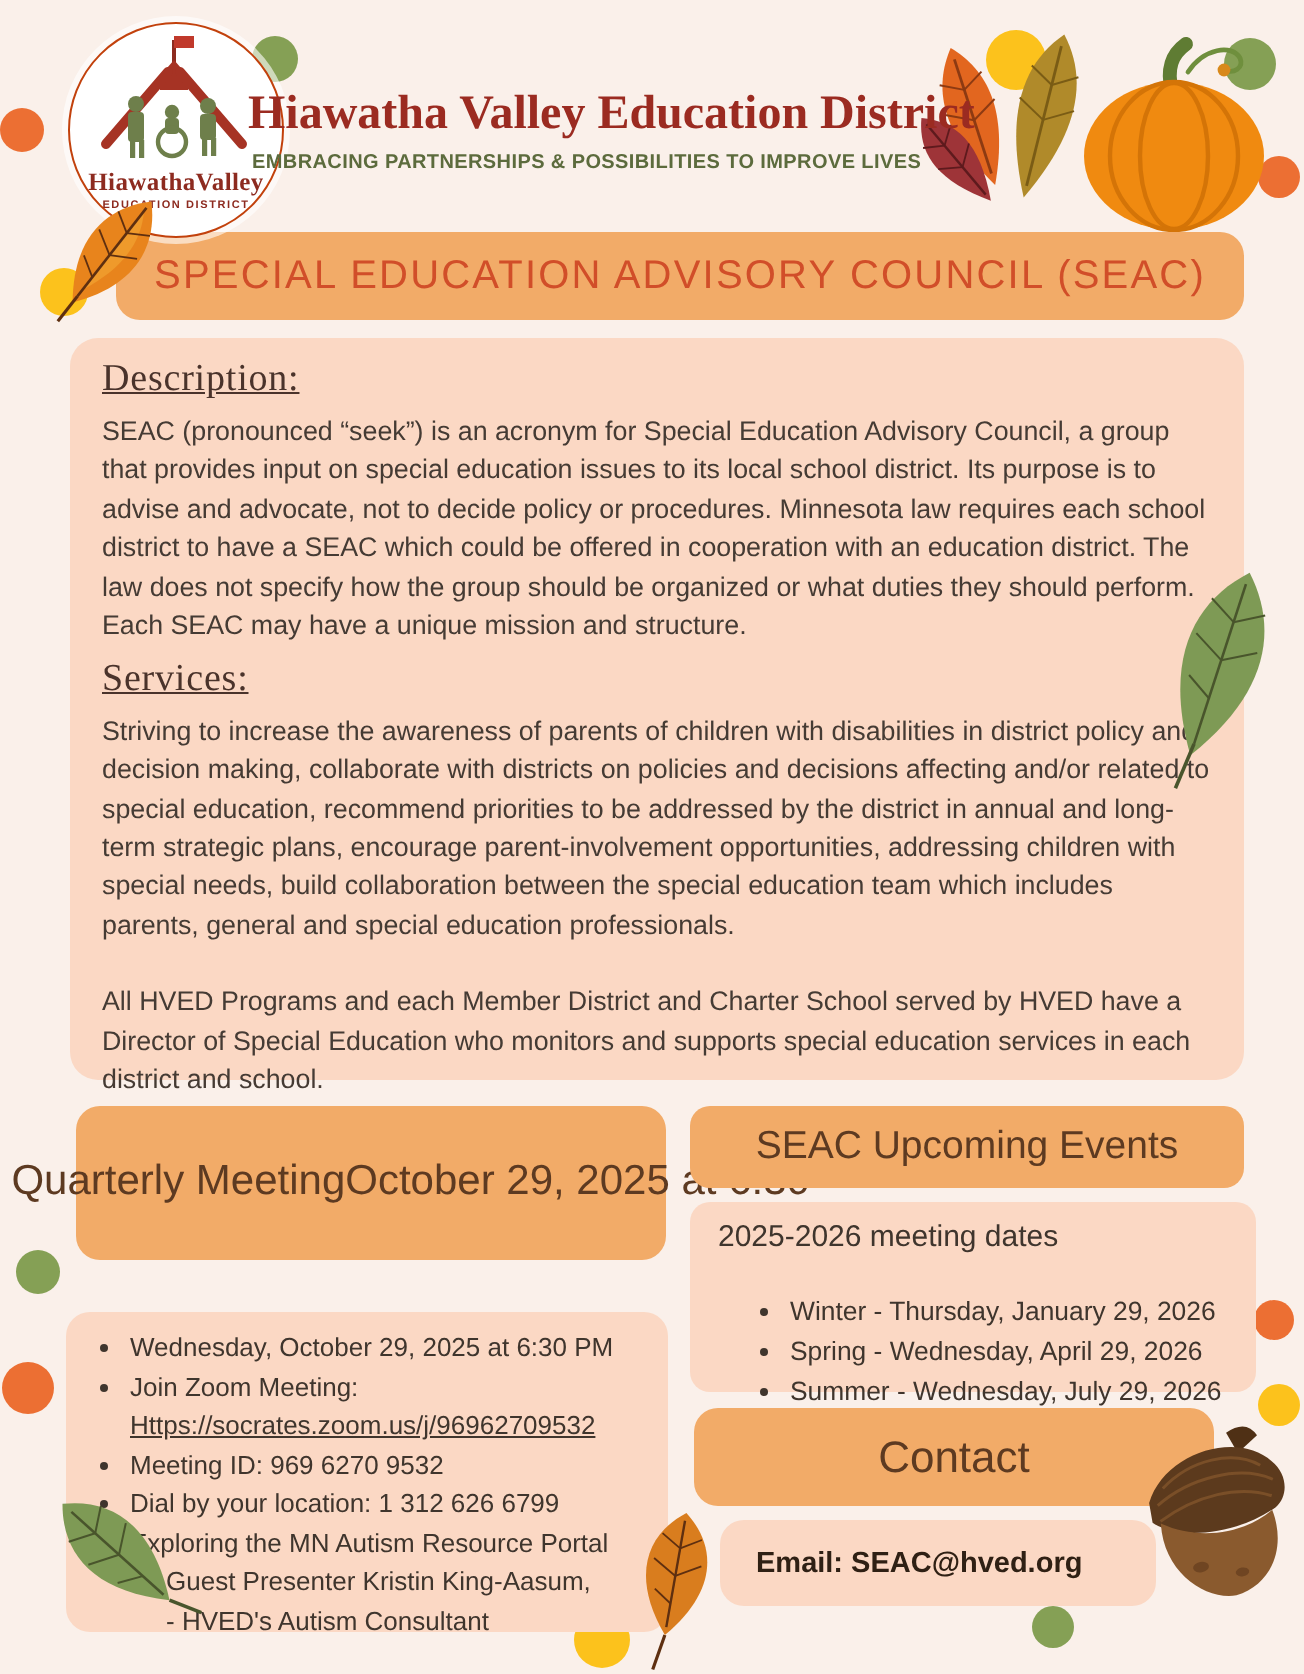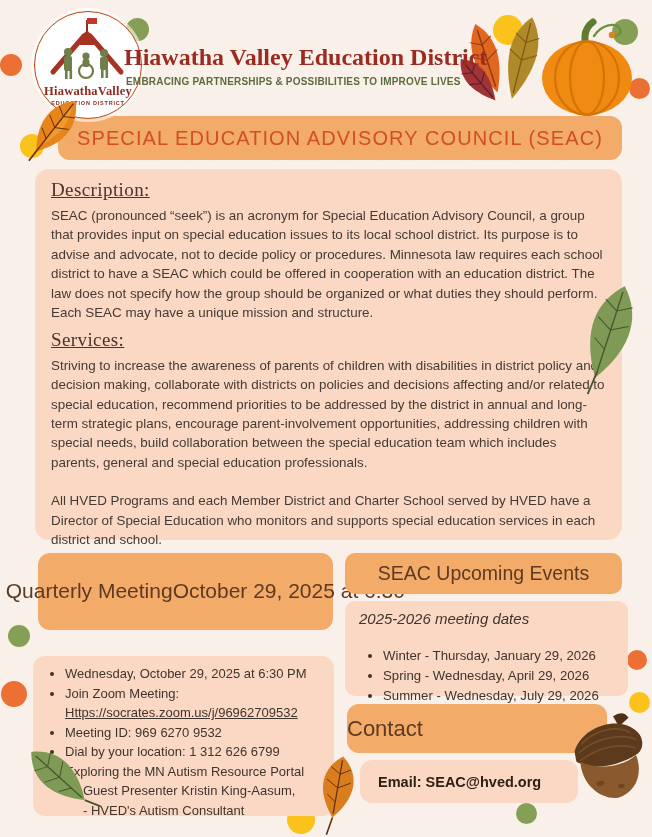--- a/index.html
+++ b/index.html
@@ -82,28 +82,28 @@
     background:#f2ab68;border-radius:10px;z-index:2;
     display:flex;align-items:center;justify-content:center;
   }
   .events-title{font-size:19.5px;font-weight:500;color:#5d3a21;white-space:nowrap;}
 
   .dates-card{
     position:absolute;left:345px;top:601px;width:283px;height:95px;
     background:#fbd8c4;border-radius:10px;z-index:2;
     padding:9px 8px 6px 14px;box-sizing:border-box;
   }
-  .dates-heading{font-size:15px;color:#3f352d;margin:0 0 19px 0;font-style:italic;}
-  .dates-card ul{margin:4px;padding-left:20px;list-style:disc;}
+  .dates-heading{font-size:15px;color:#3f352d;margin:0 0 19px 0;}
+  .dates-card ul{margin:16px;padding-left:20px;list-style:disc;}
   .dates-card li{font-size:13.2px;line-height:1.5;color:#3f352d;white-space:nowrap;}
 
   .contact-card{
     position:absolute;left:347px;top:704px;width:260px;height:49px;
     background:#f2ab68;border-radius:12px;z-index:2;
-    display:flex;align-items:center;
+    display:flex;align-items:center;justify-content:center;
   }
   .contact-title{font-size:22px;font-weight:500;color:#5d3a21;}
 
   .email-card{
     position:absolute;left:360px;top:760px;width:218px;height:43px;
     background:#fbd8c4;border-radius:12px;z-index:2;
     display:flex;align-items:center;padding-left:18px;box-sizing:border-box;
   }
   .email-text{font-size:14.5px;font-weight:bold;color:#2f2014;}
 

